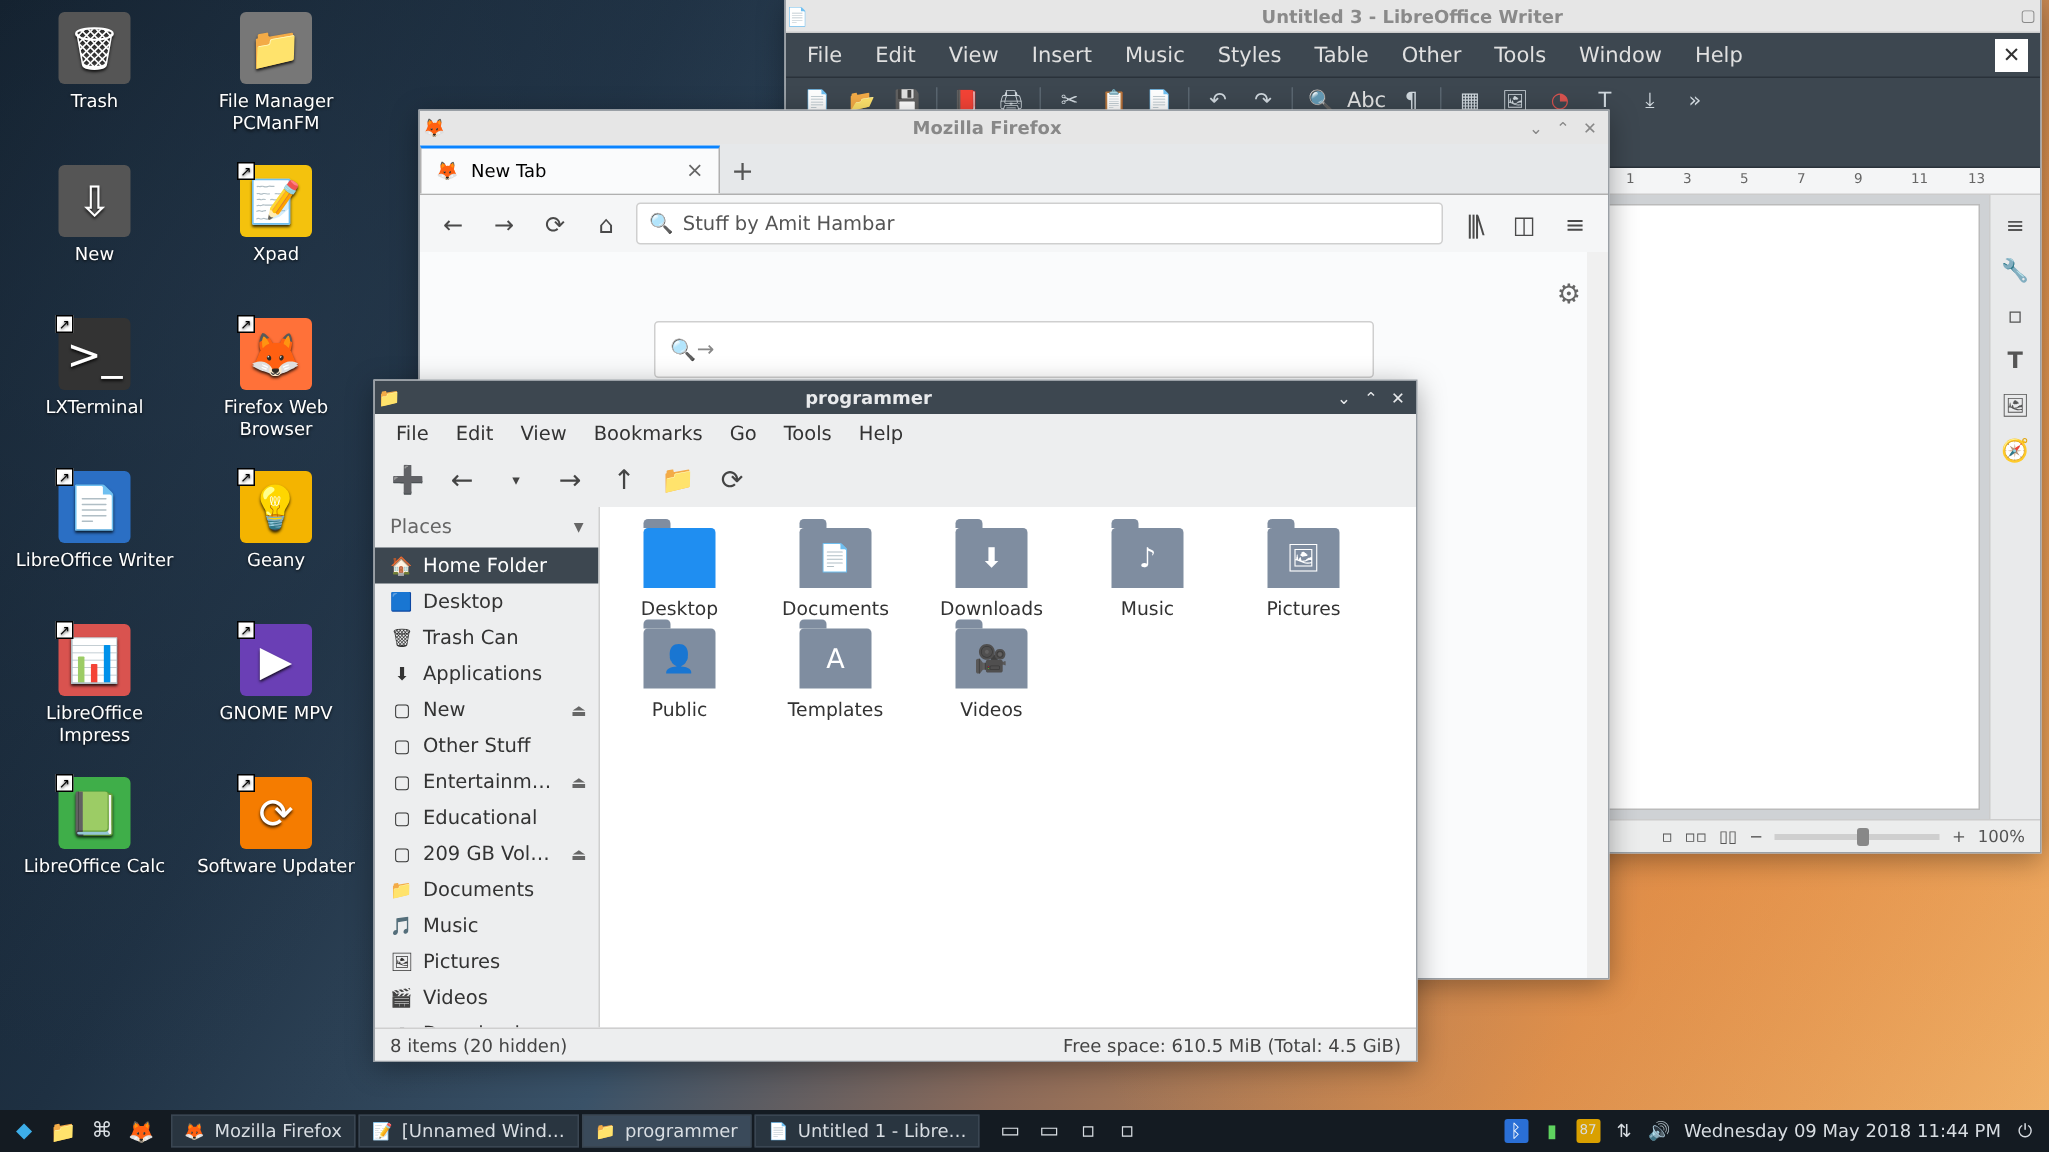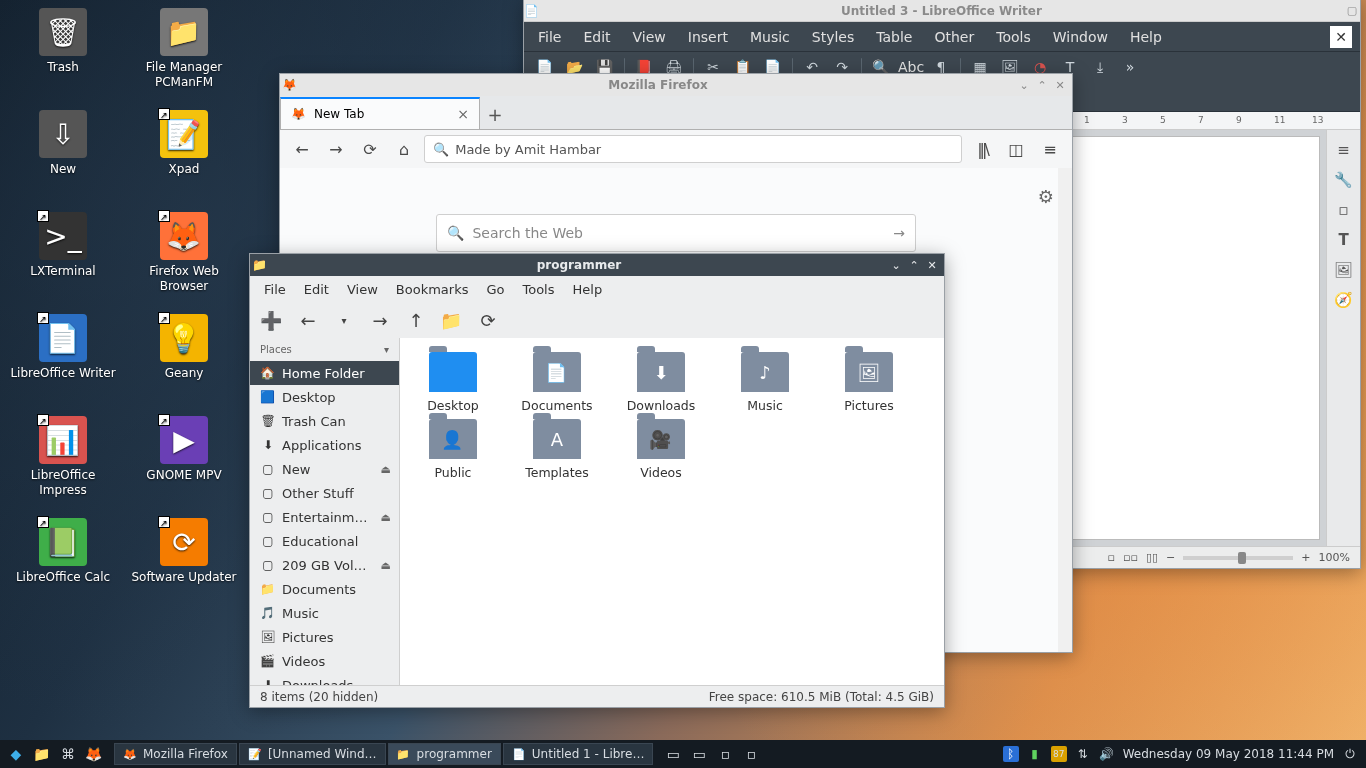--- a/index.html
+++ b/index.html
@@ -47,21 +47,21 @@
 .ff-scroll { position:absolute; right:0; top:0; bottom:0; width:14px; background:#f0f0f0; }
 
 
 #fileman { left:249px; top:253px; width:696px; height:455px; }
 .titlebar.fm { background:#3d4750; color:#e8eaec; }
 .fm-toolbar { height:36px; background:#edeeef; display:flex; align-items:center; padding:0 8px; gap:8px; }
 .fm-btn { width:28px; height:28px; display:flex; align-items:center; justify-content:center; font-size:18px; color:#444; cursor:pointer; }
 .fm-path { flex:1; height:26px; background:#fff; border:1px solid #bfbfbf; padding:0 8px; font-size:13px; display:flex; align-items:center; }
 .fm-main { flex:1; display:flex; min-height:0; }
 .fm-places { width:150px; background:#edeeef; border-right:1px solid #cfcfcf; display:flex; flex-direction:column; font-size:13px; overflow:hidden; }
-.places-hdr { padding:6px 10px; color:#666; display:flex; justify-content:space-between; align-items:center; font-size:10px; }
+.places-hdr { padding:6px 10px; color:#666; display:flex; justify-content:space-between; align-items:center; font-size:13px; }
 .place { padding:4px 8px 4px 10px; display:flex; align-items:center; gap:6px; cursor:pointer; color:#333; white-space:nowrap; overflow:hidden; text-overflow:ellipsis; }
 .place.sel { background:#3d4750; color:#fff; }
 .place .pi { width:16px; height:16px; display:inline-flex; align-items:center; justify-content:center; font-size:12px; }
 .place .eject { margin-left:auto; font-size:11px; color:#666; }
 .fm-view { flex:1; background:#fff; padding:14px 12px; overflow:auto; }
 .fgrid { display:flex; flex-wrap:wrap; gap:6px 22px; }
 .fitem { width:82px; display:flex; flex-direction:column; align-items:center; font-size:12.5px; color:#333; cursor:pointer; }
 .fitem .fico { width:48px; height:40px; background:#7f8da0; border-radius:3px 3px 0 0; position:relative; margin-bottom:6px; }
 .fitem .fico::before { content:""; position:absolute; top:-6px; left:0; width:18px; height:6px; background:#7f8da0; border-radius:3px 3px 0 0; }
 .fitem .ficonub { position:absolute; inset:0; display:flex; align-items:center; justify-content:center; color:#fff; font-size:18px; }
@@ -271,30 +271,29 @@
     </div>
     <div class="ff-newtab">+</div>
   </div>
   <div class="ff-toolbar">
     <div class="ff-btn">←</div>
     <div class="ff-btn">→</div>
     <div class="ff-btn">⟳</div>
     <div class="ff-btn">⌂</div>
     <div class="ff-url">
       <span>🔍</span>
-      <span>Made by Amit Hambar</span>
+      <span>Stuff by Amit Hambar</span>
     </div>
     <div class="ff-btn" style="letter-spacing:-3px">|||\</div>
     <div class="ff-btn">◫</div>
     <div class="ff-btn">≡</div>
   </div>
   <div class="ff-body">
     <div class="ff-search">
       <span>🔍</span>
-      <span style="flex:1;margin-left:8px">Search the Web</span>
       <span>→</span>
     </div>
     <div class="ff-gear">⚙</div>
     <div class="ff-scroll"></div>
   </div>
 </div>
 
 <div class="win" id="fileman">
   <div class="titlebar fm">
     <div class="ticon">📁</div>

